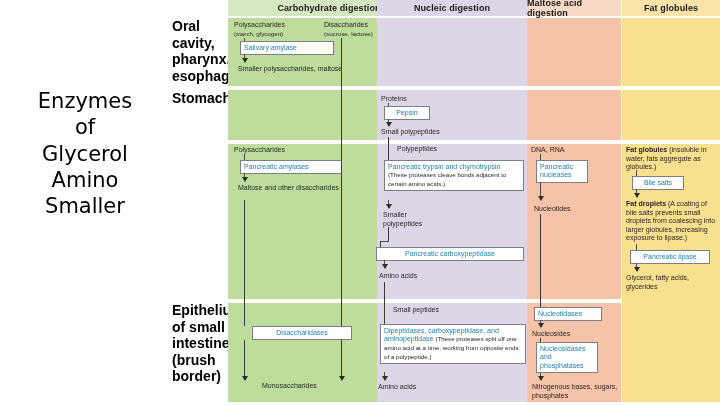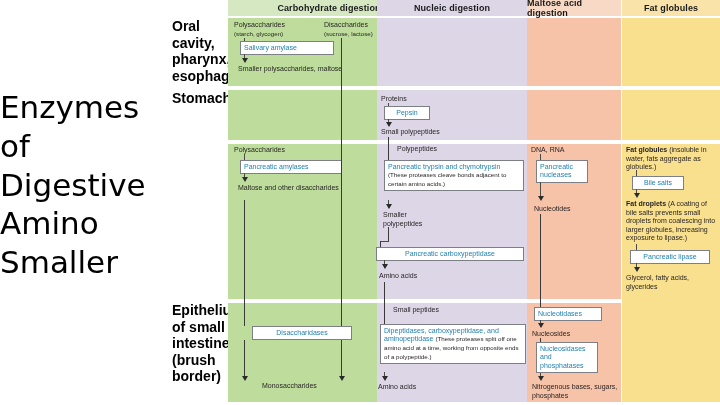--- a/index.html
+++ b/index.html
@@ -6,21 +6,21 @@
   body{
     width:720px;height:405px;background:#ffffff;overflow:hidden;
     font-family:"Liberation Sans", sans-serif;
     -webkit-font-smoothing:antialiased;
   }
   #page{position:relative;width:720px;height:405px;}
 
   
   .slide-title{
     position:absolute;left:0;top:88px;width:170px;
-    text-align:left;font-size:31px;line-height:1.25;color:#000;
+    text-align:center;font-size:21px;line-height:1.25;color:#000;
     font-family:"DejaVu Sans", sans-serif;
   }
   .slide-title div{white-space:nowrap;}
 
   
   .figure{position:absolute;left:172px;top:0;width:548px;height:405px;}
 
   
   .colhead{
     position:absolute;top:0;height:16px;
@@ -69,21 +69,21 @@
   }
 </style>
 </head>
 <body>
 
 <div id="page">
 
   <div class="slide-title">
     <div>Enzymes</div>
     <div>of</div>
-    <div>Digestive</div>
+    <div>Glycerol</div>
     <div>Amino</div>
     <div>Smaller</div>
   </div>
 
   <div class="figure">
 
     <div class="colhead carb">Carbohydrate digestion</div>
     <div class="colhead prot">Nucleic digestion</div>
     <div class="colhead nuc">Maltose acid digestion</div>
     <div class="colhead fat">Fat globules</div>

